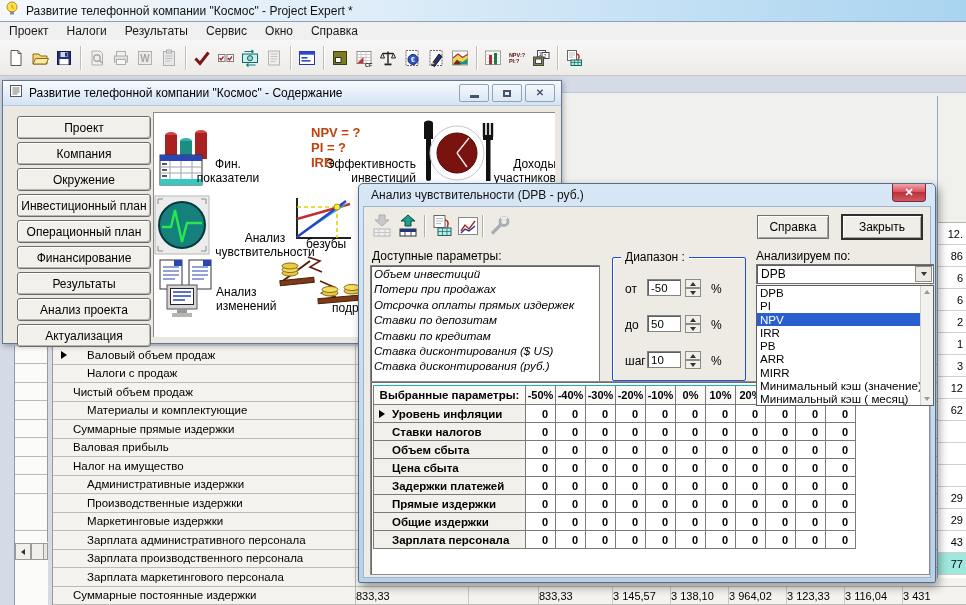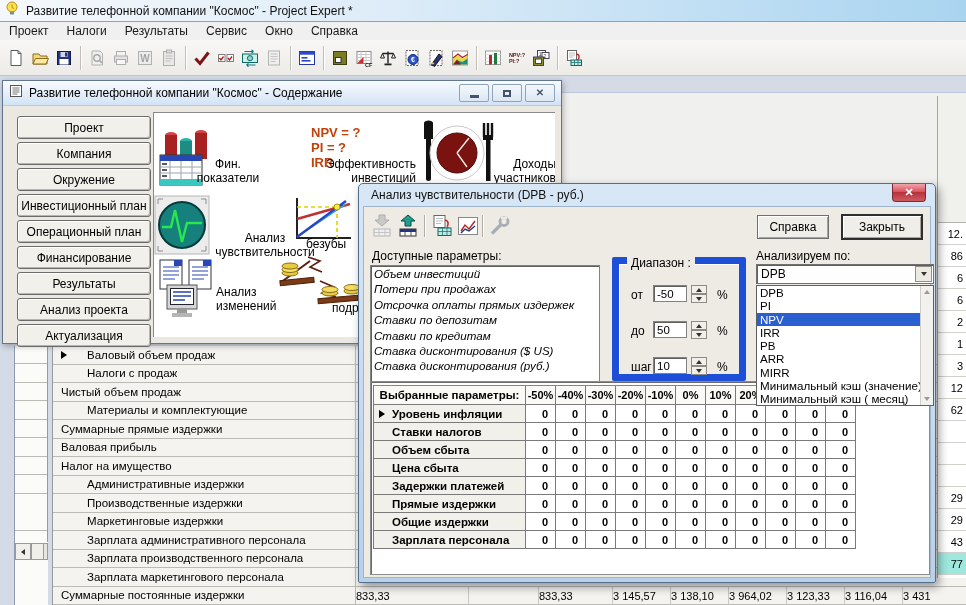--- a/index.html
+++ b/index.html
@@ -17,21 +17,21 @@
   .bgpane{position:absolute;left:554px;top:92px;width:411px;height:486px;background:#f0f1ef;border:1px solid #b9c8da;z-index:0;}
   .mini{position:absolute;left:14px;top:346px;width:34px;height:259px;background:#fbfbfa;border-left:1px solid #8c9bb0;z-index:1;box-sizing:border-box;}
   .minicells{height:196px;background:repeating-linear-gradient(to bottom,#fbfbfa 0 17.5px,#bcbab5 17.5px 18.5px);border-right:1px solid #9a9a9a;}
   .hscroll{height:15px;margin-top:1px;background:#e8e6e1;border:1px solid #9a9a9a;display:flex;}
   .harrow{width:14px;height:100%;background:#f0efe9;border-right:1px solid #9a9a9a;display:flex;align-items:center;justify-content:center;}
   .tleft{width:0;height:0;border-top:3px solid transparent;border-bottom:3px solid transparent;border-right:4px solid #333;}
   .hthumb{width:11px;background:#f0efe9;border:1px solid #9a9a9a;border-top:none;border-bottom:none;}
   .names{position:absolute;left:52px;top:346px;width:914px;height:259px;display:flex;flex-direction:column;z-index:1;border-left:1px solid #9a9a9a;box-sizing:border-box;}
   .bgrow{flex:1;border-bottom:1px solid #bcbab5;background:#f4f3f0;display:flex;box-sizing:border-box;}
   .ncell{width:303px;border-right:1px solid #bcbab5;display:flex;align-items:center;font-size:11.5px;position:relative;box-sizing:border-box;white-space:nowrap;overflow:hidden;}
-  .ind1{padding-left:8px;} .ind2{padding-left:34px;}
+  .ind1{padding-left:20px;} .ind2{padding-left:34px;}
   .mark{position:absolute;left:8px;width:0;height:0;border-top:4px solid transparent;border-bottom:4px solid transparent;border-left:6px solid #000;}
   .bottomvals{position:absolute;left:356px;top:587px;height:18px;display:flex;z-index:1;}
   .bval{text-align:left;font-size:11px;line-height:18px;padding-right:4px;box-sizing:border-box;border-left:1px solid #c9c7c2;overflow:hidden;white-space:nowrap;}
   .bval:nth-child(1){width:112px;border-left:none;} .bval:nth-child(2){width:70px;} .bval:nth-child(3){width:74px;}
   .bval:nth-child(n+4){width:58px;} .bval:nth-child(9){width:64px;}
   .strip{position:absolute;left:937px;top:96px;width:29px;height:482px;background:#fff;border-left:1px solid #93a9c0;z-index:2;box-sizing:border-box;}
   .stripTop{height:126px;background:#f0f0ec;border-bottom:1px solid #b5b3ae;}
   .scell{height:22px;line-height:22px;text-align:right;padding-right:3px;font-size:11px;border-bottom:1px solid #d2d0cb;overflow:hidden;white-space:nowrap;box-sizing:border-box;}
   .scell.teal{background:#9fe8de;}
   
@@ -56,21 +56,21 @@
   .dclose{position:absolute;top:0;right:9px;width:34px;height:18px;background:linear-gradient(#f0a5ab,#d9535e 45%,#b8323c 50%,#cf5a62);border:1px solid #7e2930;border-top:none;border-radius:0 0 4px 4px;color:#fff;font-weight:bold;font-size:11px;display:flex;align-items:center;justify-content:center;box-sizing:border-box;}
   .dclient{position:absolute;left:4px;top:22px;right:4px;bottom:4px;background:#edebe4;border:1px solid #9eb6cd;box-sizing:border-box;}
   .dico{position:absolute;width:24px;height:26px;top:6px;display:flex;align-items:center;justify-content:center;}
   .dsep{position:absolute;top:8px;width:1px;height:22px;background:#b0ada5;box-shadow:1px 0 0 #fff;}
   .btn{position:absolute;font-size:12px;background:#f0eee8;border:1px solid #707070;box-shadow:inset 1px 1px 0 #fff,inset -1px -1px 0 #a8a49c;display:flex;align-items:center;justify-content:center;box-sizing:border-box;}
   .btn.help{left:393px;top:8px;width:72px;height:24px;}
   .btn.closebtn{left:477px;top:7px;width:82px;height:26px;border:2px solid #2f2f2f;}
   .lbl{position:absolute;font-size:12px;}
   .listbox{position:absolute;left:6px;top:58px;width:230px;height:118px;background:#fff;border:1px solid #828282;box-shadow:inset 1px 1px 0 #5f5f5f;box-sizing:border-box;overflow:hidden;font-style:italic;}
   .opt{font-size:11.6px;line-height:15.4px;padding-left:3px;white-space:nowrap;}
-  .group{position:absolute;left:248px;top:50px;width:134px;height:124px;border:7px solid #1d4ed8;box-shadow:inset 1px 1px 0 #fff;border-radius:2px;box-sizing:border-box;}
+  .group{position:absolute;left:248px;top:50px;width:134px;height:124px;border:1px solid #1d4ed8;box-shadow:inset 1px 1px 0 #fff;border-radius:2px;box-sizing:border-box;}
   .glabel{position:absolute;top:-8px;left:8px;background:#edebe4;padding:0 4px;font-size:12px;}
   .rlab{position:absolute;font-size:12px;}
   .rinput{position:absolute;width:34px;height:17px;font-size:11.5px;font-family:"Liberation Sans",sans-serif;padding:0 3px;border:1px solid #828282;box-shadow:inset 1px 1px 0 #5f5f5f;background:#fff;box-sizing:border-box;}
   .spin{position:absolute;width:16px;height:18px;display:flex;flex-direction:column;}
   .sbtn{flex:1;background:#f0efe9;border:1px solid #8f8c84;display:flex;align-items:center;justify-content:center;box-sizing:border-box;}
   .tup{width:0;height:0;border-left:3px solid transparent;border-right:3px solid transparent;border-bottom:4px solid #333;}
   .tdn{width:0;height:0;border-left:3px solid transparent;border-right:3px solid transparent;border-top:4px solid #333;}
   .combo{position:absolute;left:392px;top:57px;width:178px;height:20px;background:#fff;border:1px solid #707070;box-shadow:inset 1px 1px 0 #5f5f5f;font-size:12px;display:flex;align-items:center;padding-left:4px;box-sizing:border-box;}
   .combobtn{position:absolute;right:1px;top:1px;bottom:1px;width:17px;background:#eceae3;border:1px solid #928f87;display:flex;align-items:center;justify-content:center;box-sizing:border-box;}
   .droplist{position:absolute;left:392px;top:78px;width:178px;height:121px;background:#fff;border:1px solid #5f5f5f;z-index:6;overflow:hidden;box-sizing:border-box;}

